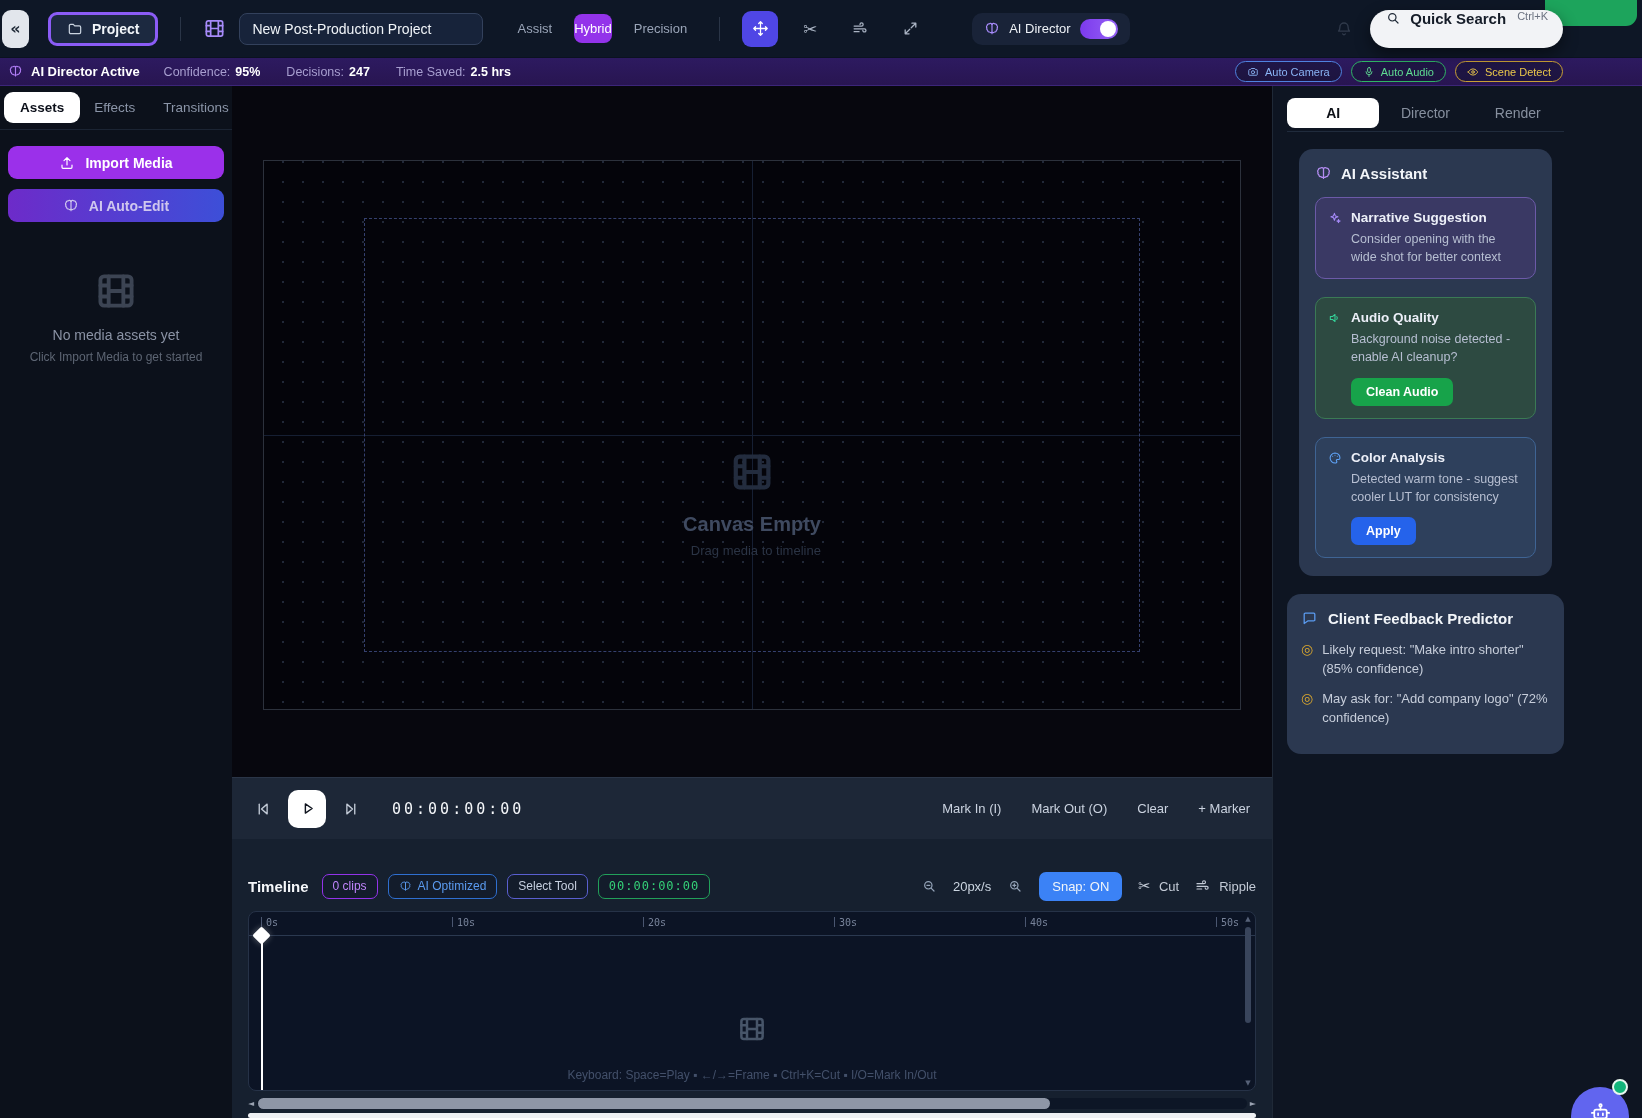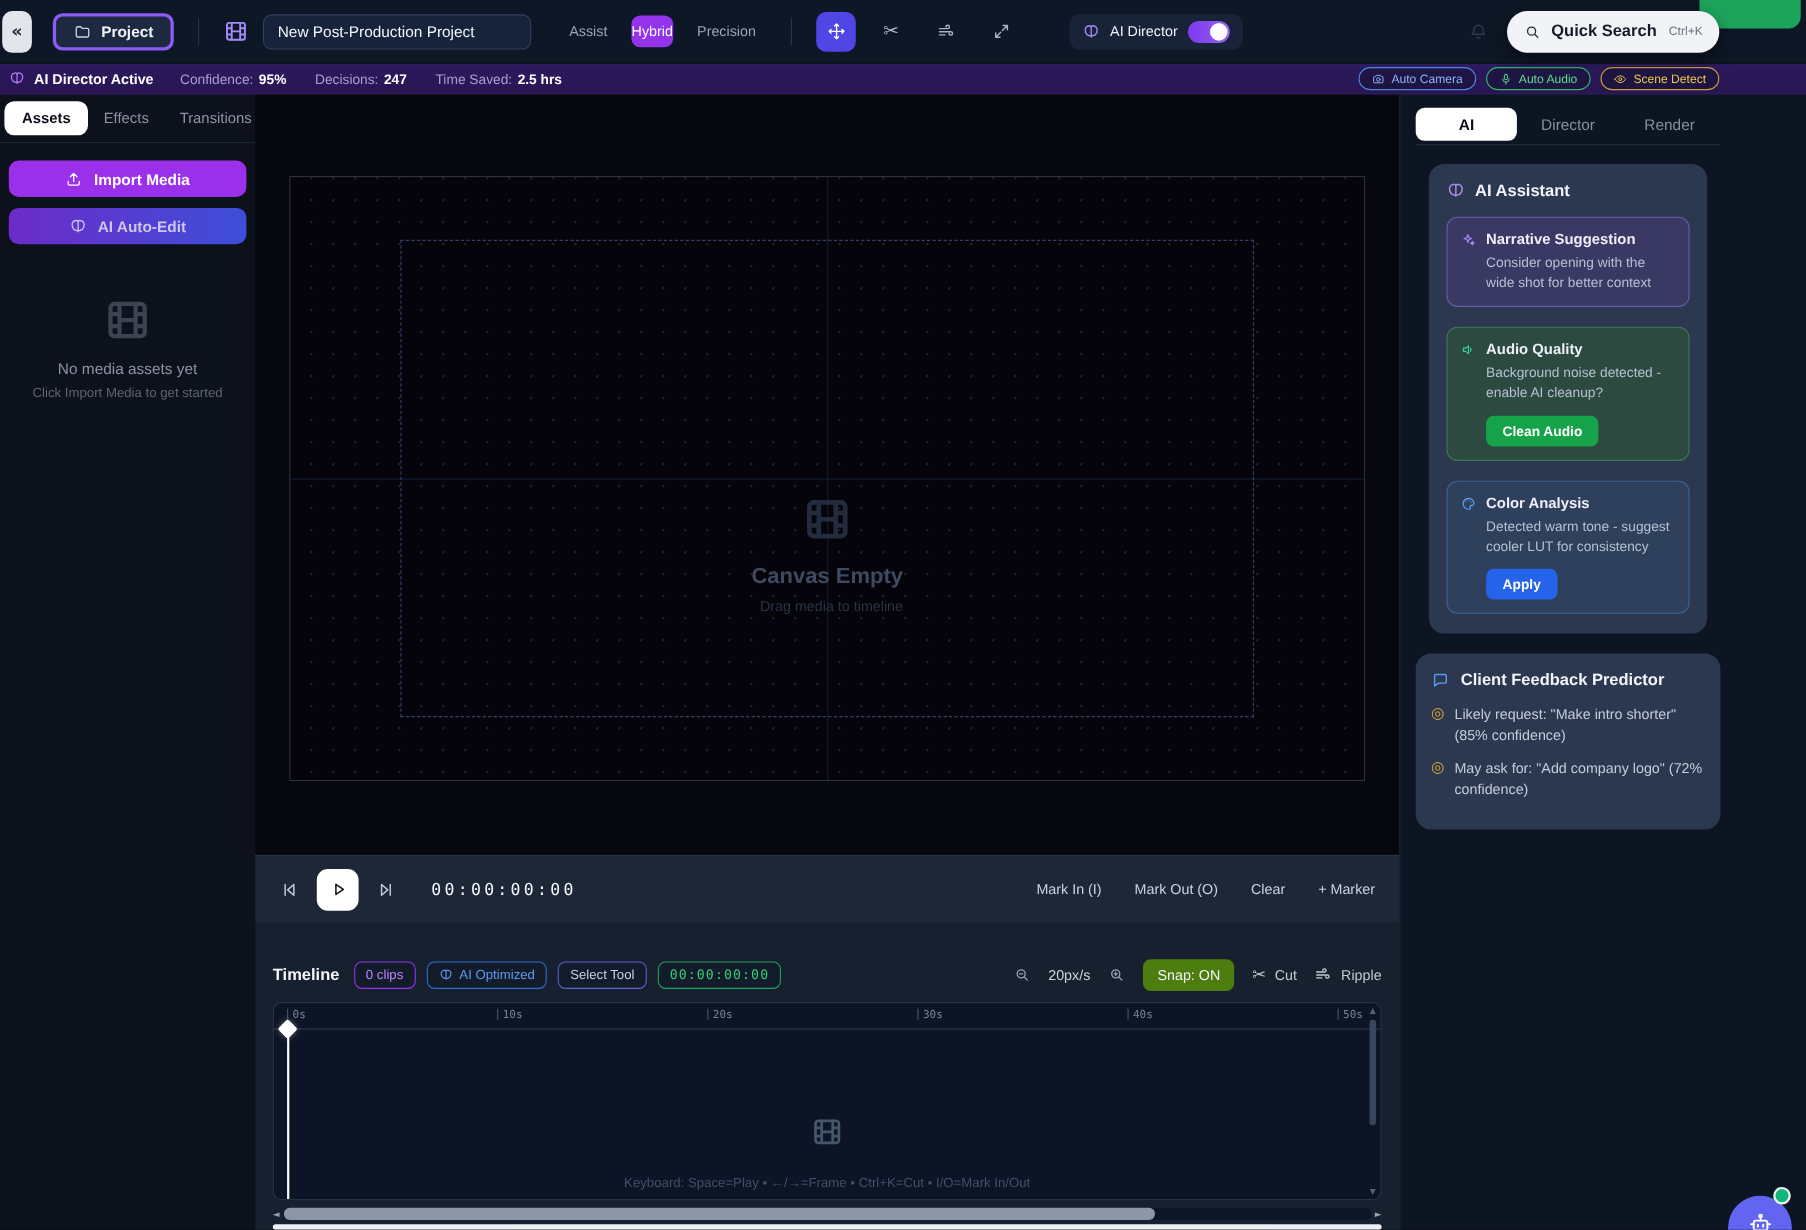--- a/index.html
+++ b/index.html
@@ -52,21 +52,21 @@
   }
   .ai-director-pill .ic { width:16px; height:16px; color:#a78bfa; }
   .ai-director-pill .lbl { font-size:13px; color:#eef2f7; }
   .toggle { width:38px; height:20px; border-radius:10px; background:linear-gradient(90deg,#7c3aed,#9561f5); position:relative; }
   .toggle .knob { position:absolute; right:2px; top:2px; width:16px; height:16px; border-radius:50%; background:#fff; }
   .topbar-right { margin-left:auto; display:flex; align-items:center; position:relative; padding-right:79px; }
   .green-ghost-btn { position:absolute; right:5px; top:-21px; width:92px; height:37px;
     background:#1da45c; border:none; border-radius:11px; z-index:0; cursor:pointer; }
   .bell { width:18px; height:18px; color:#303a4b; margin-right:17px; cursor:pointer; z-index:1; }
   .search-pill {
-    z-index:1; height:38px; background:#f2f3f6; border-radius:19px; display:flex; align-items:center;
+    z-index:1; height:38px; background:#f2f3f6; border-radius:19px; display:flex; align-items:flex-start;
     gap:9px; padding:0 15px; box-shadow:0 6px 16px rgba(0,0,0,.45); cursor:pointer;
   }
   .search-pill .ic { width:16px; height:16px; color:#1f2937; }
   .search-pill .s-lbl { color:#151c28; font-size:15px; font-weight:bold; }
   .search-pill .s-key { color:#6b7280; font-size:11px; margin-left:2px; }
 
   
   .statusbar {
     height:28px; background:linear-gradient(180deg,#2d1a60,#281551); display:flex; align-items:center;
     padding:0 79px 0 8px; border-bottom:1px solid #3c2579;
@@ -146,21 +146,21 @@
     border-radius:7px; font-size:12px; margin-right:10px; background:rgba(10,16,30,.25); }
   .tl-pill.clips { border:1px solid #9333ea; color:#c084fc; }
   .tl-pill.aiopt { border:1px solid #2f6fd0; color:#5b9bf0; }
   .tl-pill.aiopt .ic { width:13px; height:13px; }
   .tl-pill.tool { border:1px solid #5a5fd0; color:#c7d0e0; cursor:pointer; }
   .tl-pill.tc { border:1px solid #22a05a; color:#34d077; letter-spacing:1px; }
   .tl-right { margin-left:auto; display:flex; align-items:center; gap:16px; }
   .tl-zoom-btn { background:none; border:none; color:#94a3b8; cursor:pointer; }
   .tl-zoom-btn .ic { width:16px; height:16px; }
   .tl-zoomlvl { font-size:13px; color:#cbd5e1; }
-  .snap-btn { background:#4d7c0f; color:#f1f5f9; border:none; border-radius:7px; height:29px;
+  .snap-btn { background:#3b82f6; color:#f1f5f9; border:none; border-radius:7px; height:29px;
     padding:0 13px; font-size:13px; cursor:pointer; }
   .tl-act { background:none; border:none; color:#c3cad6; font-size:13px; display:flex;
     align-items:center; gap:8px; cursor:pointer; }
   .tl-act .glyph { font-size:15px; }
   .tl-act .ic { width:16px; height:16px; }
 
   .tl-container { margin-top:8px; height:180px; background:#0c1425; border:1px solid #263247;
     border-radius:8px; position:relative; overflow:hidden; }
   .tl-ruler { height:24px; border-bottom:1px solid #2b3950; position:relative; }
   .tick { position:absolute; top:5px; display:flex; gap:4px; color:#78839a; font-size:10px;

